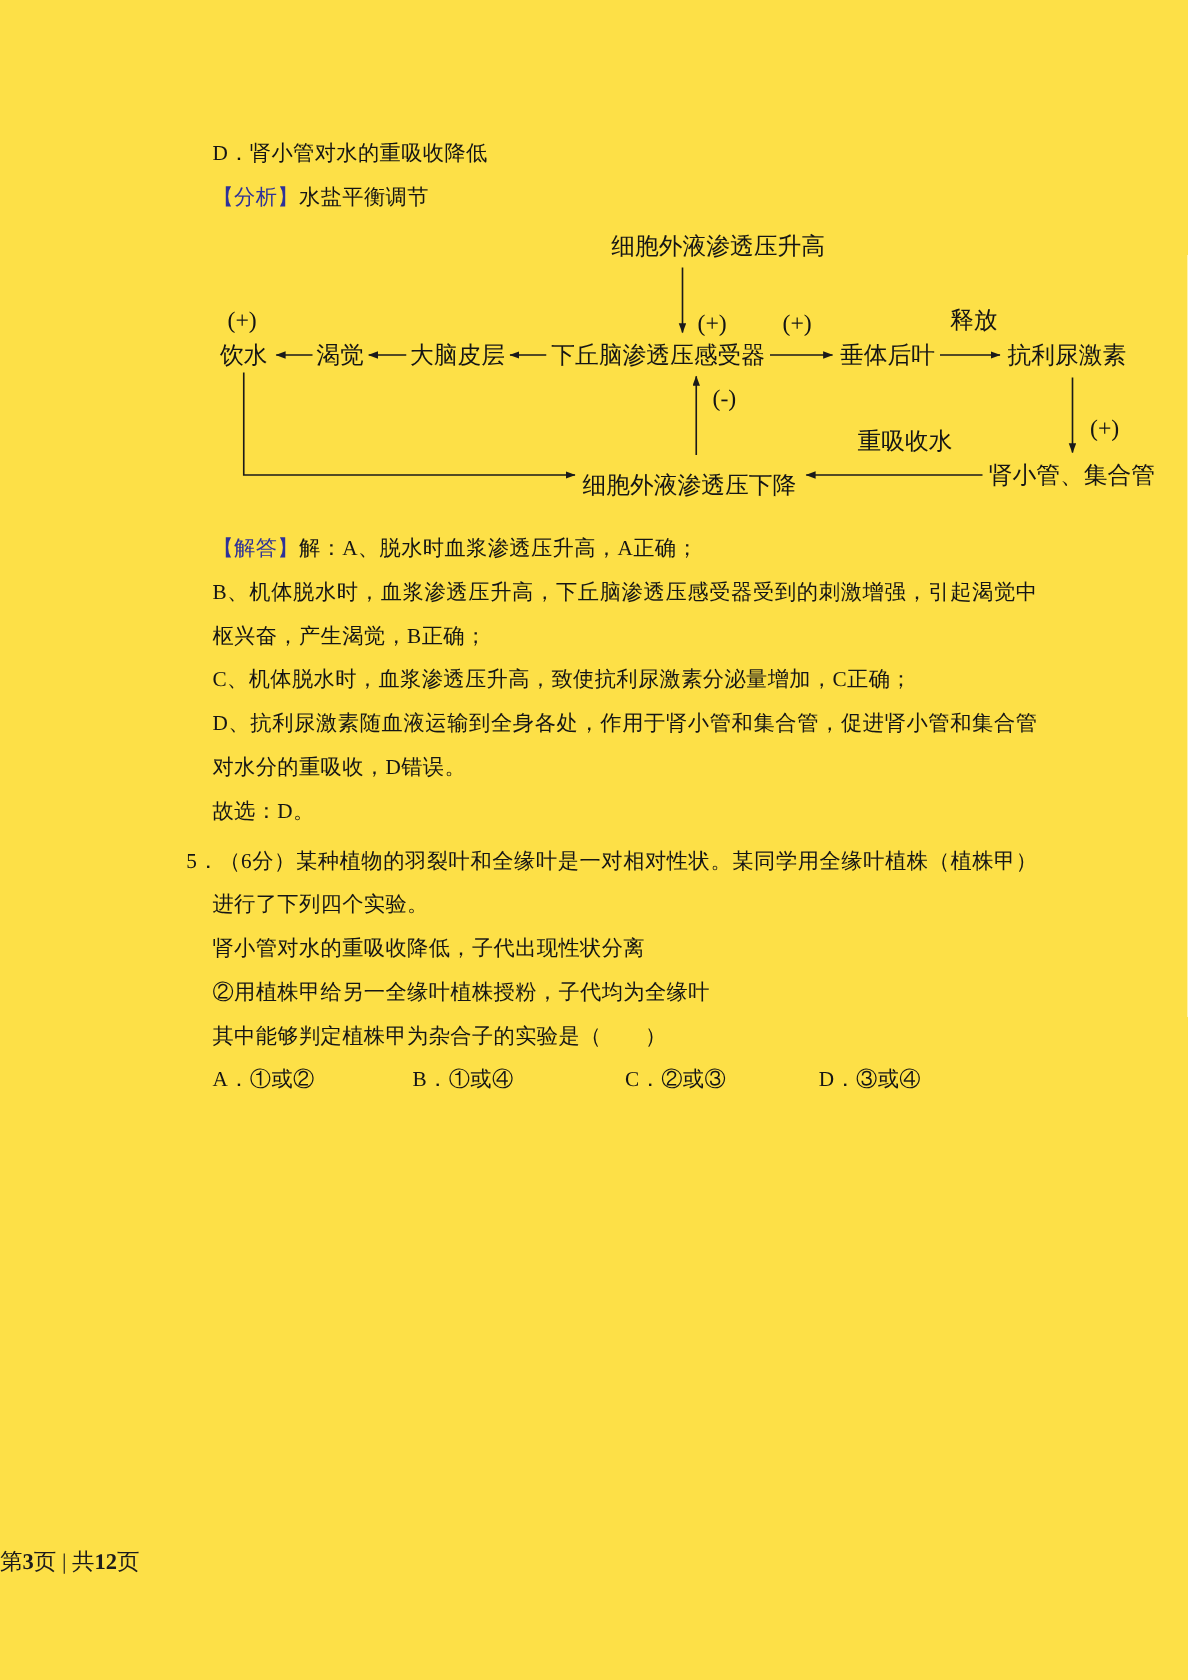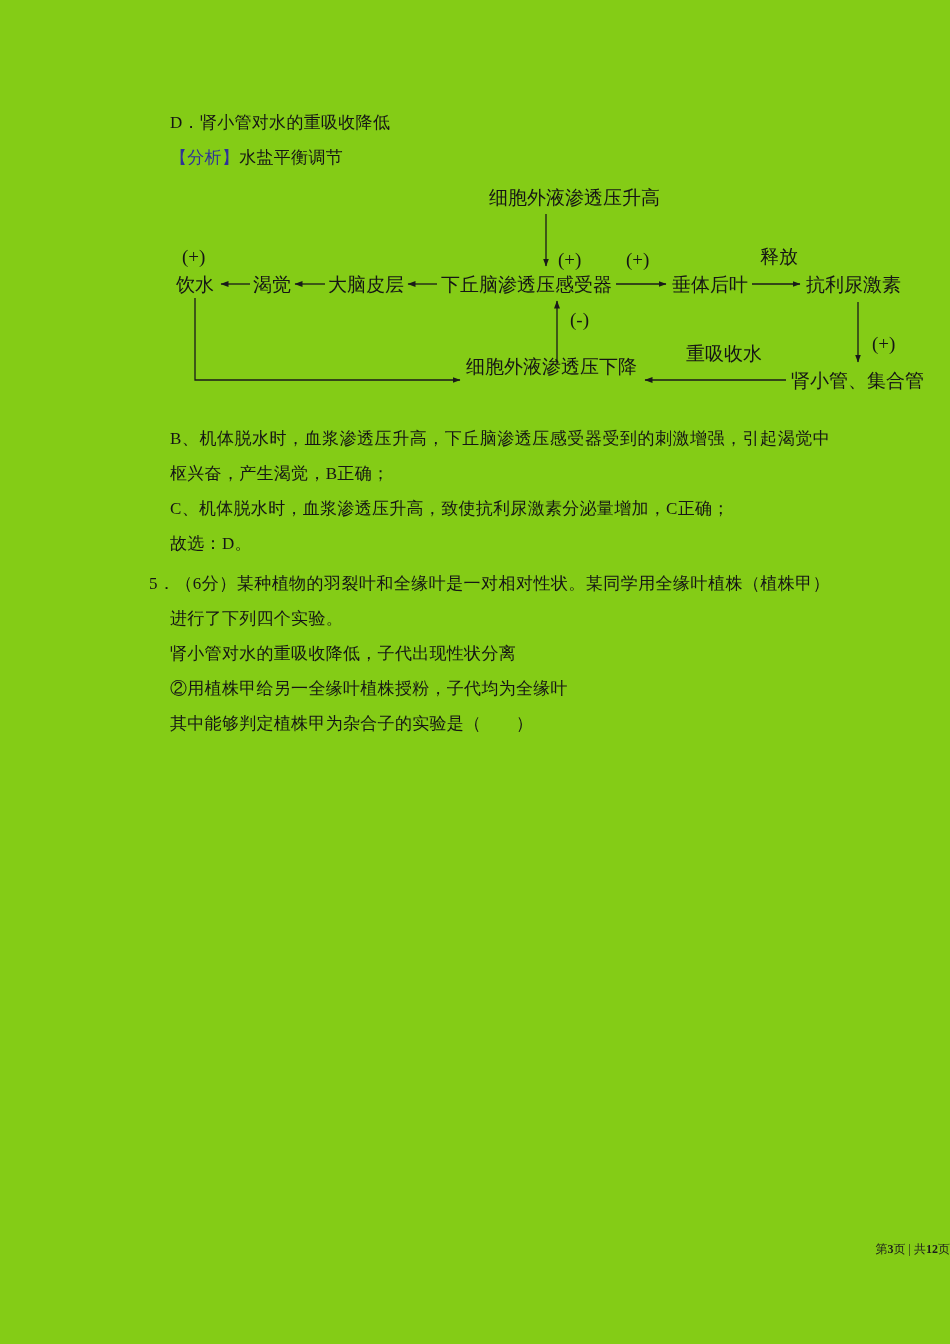--- a/index.html
+++ b/index.html
@@ -2,21 +2,21 @@
 <html><head>
 <meta charset="utf-8">
 <title>Document Page</title>
 <style>
   * { margin: 0; padding: 0; box-sizing: border-box; }
   html, body { background: #ffffff; }
   .page {
     position: relative;
     width: 950px;
     height: 1344px;
-    background: #84cc16;
+    background: #fde047;
     font-family: "Liberation Serif", "DejaVu Serif", serif;
     color: #151515;
     overflow: hidden;
   }
   .content {
     position: absolute;
     left: 170px;
     top: 105px;
     width: 660px;
     font-size: 17px;
@@ -48,22 +48,22 @@
   .opts span { display: inline-block; }
   .opt-a { width: 160px; }
   .opt-b { width: 170px; }
   .opt-c { width: 155px; }
 
   .footer {
     position: absolute;
     top: 1238px;
     left: 0;
     width: 100%;
-    text-align: right;
-    font-size: 12px;
+    text-align: left;
+    font-size: 18px;
     line-height: 22px;
     color: #1c1c1c;
   }
   .footer b { font-weight: bold; }
 </style>
 </head>
 <body>
 
 <div class="page">
   <div class="content">
@@ -94,39 +94,44 @@
       </svg>
 
       <div class="node" style="left:319px;top:2px">细胞外液渗透压升高</div>
       <div class="node" style="left:6px;top:89px">饮水</div>
       <div class="node" style="left:83px;top:89px">渴觉</div>
       <div class="node" style="left:158px;top:89px">大脑皮层</div>
       <div class="node" style="left:271px;top:89px">下丘脑渗透压感受器</div>
       <div class="node" style="left:502px;top:89px">垂体后叶</div>
       <div class="node" style="left:636px;top:89px">抗利尿激素</div>
       <div class="node" style="left:621px;top:185px">肾小管、集合管</div>
-      <div class="node" style="left:296px;top:171px">细胞外液渗透压下降</div>
+      <div class="node" style="left:296px;top:193px">细胞外液渗透压下降</div>
 
       <div class="node" style="left:590px;top:61px">释放</div>
       <div class="node" style="left:516px;top:158px">重吸收水</div>
       <div class="node" style="left:12px;top:61px">(+)</div>
       <div class="node" style="left:388px;top:64px">(+)</div>
       <div class="node" style="left:456px;top:64px">(+)</div>
       <div class="node" style="left:702px;top:148px">(+)</div>
       <div class="node" style="left:400px;top:124px">(-)</div>
     </div>
 
+    <p><span class="blue" style="color: rgb(46, 50, 153);">【解答】</span><span>解：A、脱水时血浆渗透压升高，A正确；</span></p>
     <p>B、机体脱水时，血浆渗透压升高，下丘脑渗透压感受器受到的刺激增强，引起渴觉中枢兴奋，产生渴觉，B正确；</p>
     <p>C、机体脱水时，血浆渗透压升高，致使抗利尿激素分泌量增加，C正确；</p>
+    <p>D、抗利尿激素随血液运输到全身各处，作用于肾小管和集合管，促进肾小管和集合管对水分的重吸收，D错误。</p>
     <p>故选：D。</p>
 
 
     <p class="q5stem">5．（6分）某种植物的羽裂叶和全缘叶是一对相对性状。某同学用全缘叶植株（植株甲）进行了下列四个实验。</p>
     <p>肾小管对水的重吸收降低，子代出现性状分离</p>
     <p>②用植株甲给另一全缘叶植株授粉，子代均为全缘叶</p>
     <p>其中能够判定植株甲为杂合子的实验是（　　）</p>
 
+    <p class="opts">
+      <span class="opt-a">A．①或②</span><span class="opt-b">B．①或④</span><span class="opt-c">C．②或③</span><span class="opt-d">D．③或④</span>
+    </p>
 
 
   </div>
 
   <div class="footer"><span>第</span><b>3</b><span>页 | 共</span><b>12</b><span>页</span></div>
 </div>
 
 </body></html>

